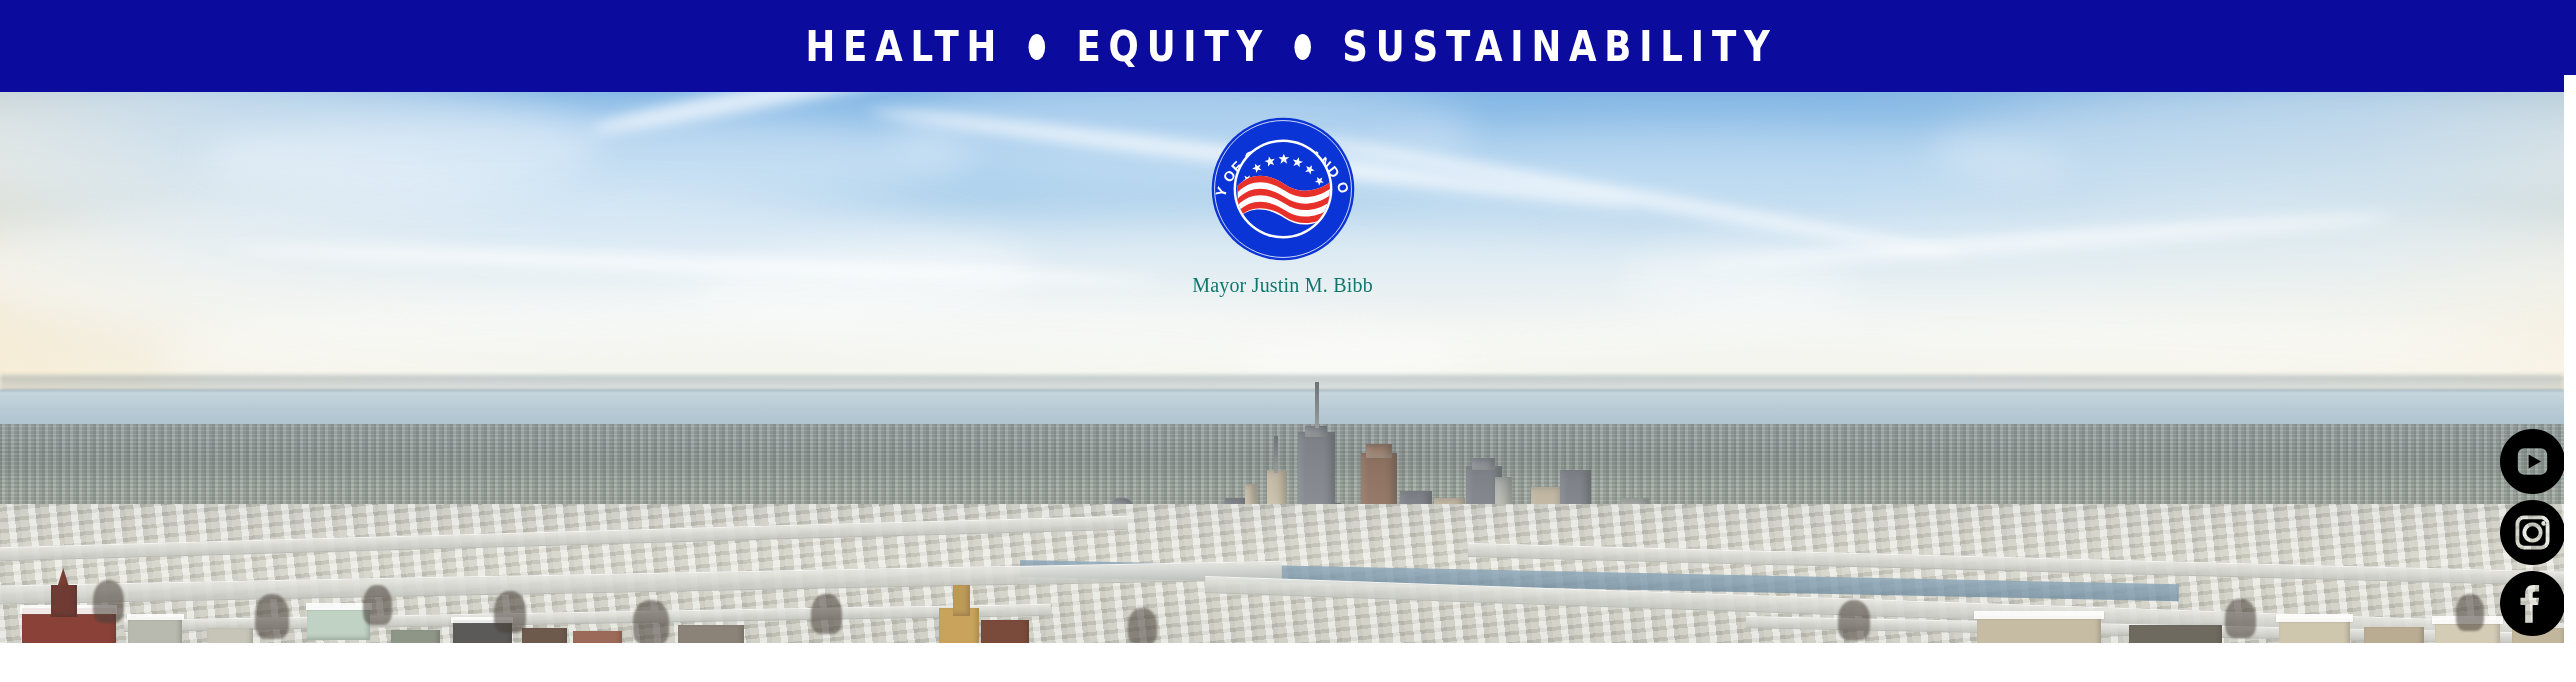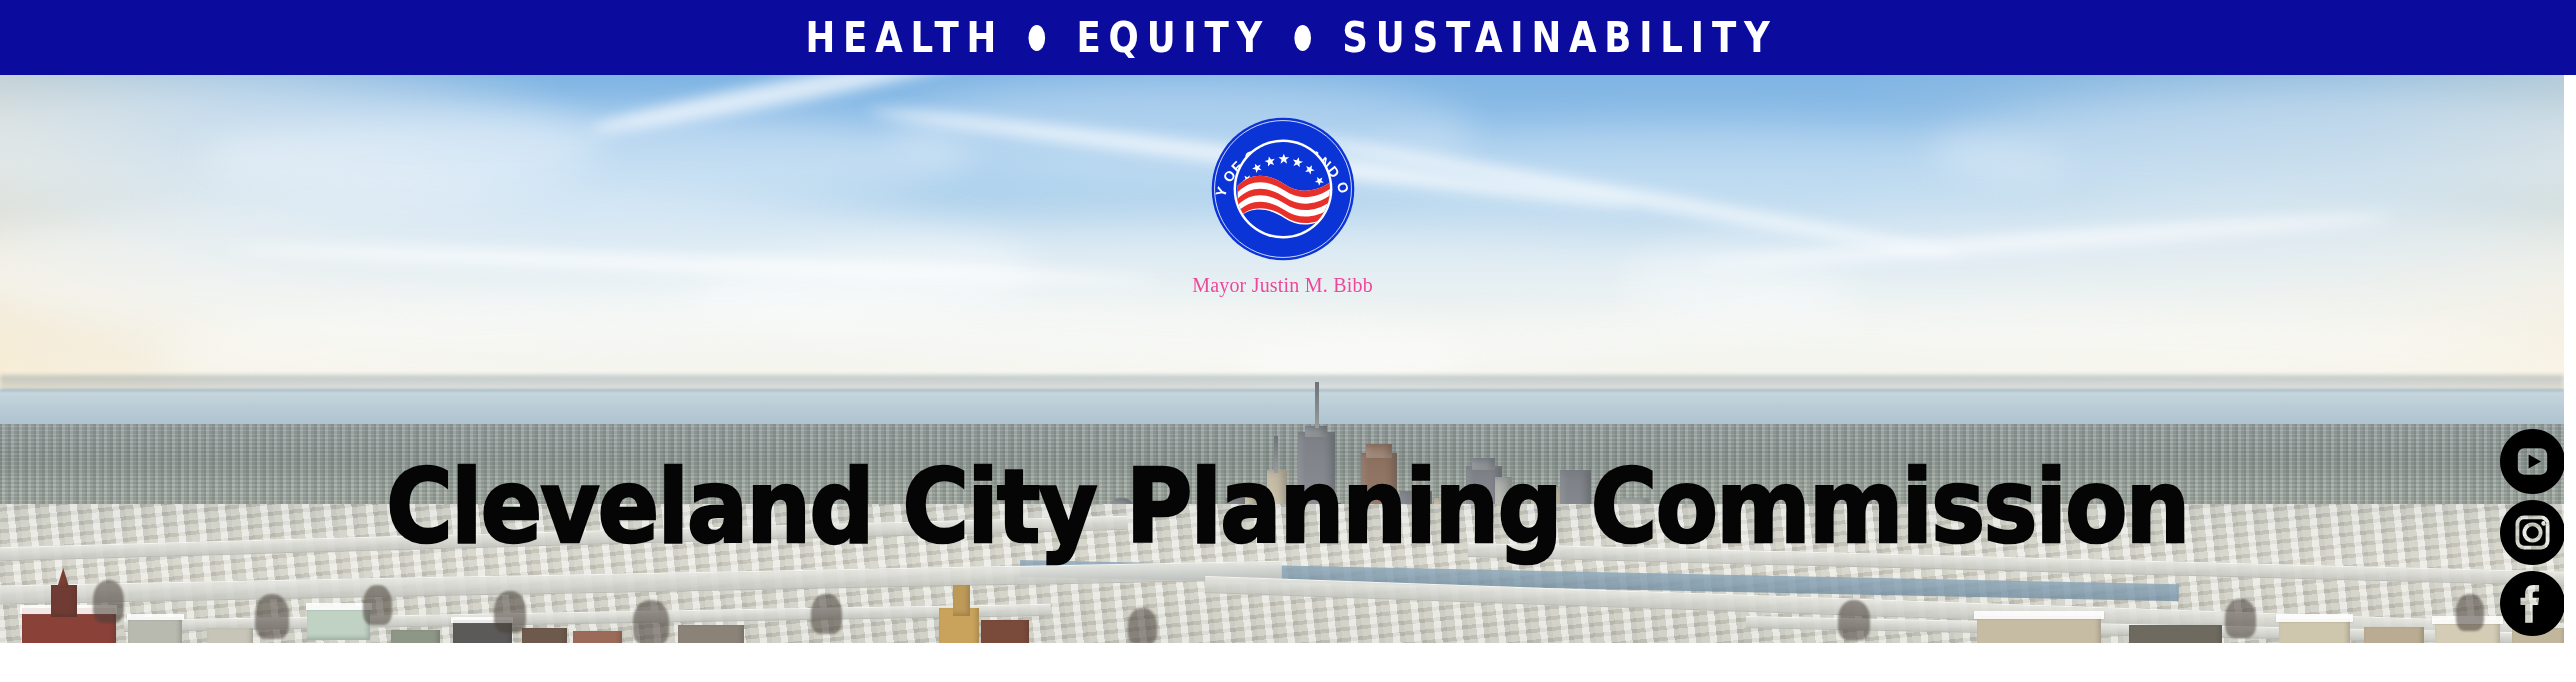--- a/index.html
+++ b/index.html
@@ -11,21 +11,21 @@
     width:2576px;
     height:682px;
     overflow:hidden;
     background:#ffffff;
   }
 
   
   #topbar{
     position:absolute;
     left:0; top:0;
-    width:2576px; height:75px;
+    width:2576px; height:92px;
     background:#0B0B9E;
     display:flex;
     align-items:center;
     justify-content:center;
     overflow:hidden;
     z-index:40;
   }
   #topbar .tagline{
     display:flex;
     align-items:center;
@@ -212,21 +212,21 @@
     color:#1616B4;
     line-height:1.05;
     text-shadow:0 0.8px 0 rgba(255,255,255,.35);
   }
   .mayorline{
     margin-top:4.6px;
     font-family:"Liberation Serif","DejaVu Serif",serif;
     font-weight:400;
     font-size:20px;
     letter-spacing:0.2px;
-    color:#ec4899;
+    color:#0f766e;
     line-height:1.05;
     text-shadow:0 0.8px 0 rgba(255,255,255,.35);
   }
 
   
   #title{
     position:absolute;
     left:0; top:457px;
     width:2576px;
     text-align:center;
@@ -472,23 +472,20 @@
             <path d="M44,128 C62,110 84,114 102,126 C120,138 140,136 158,124 L158,132
                      C140,144 120,146 102,134 C84,122 62,118 44,136 Z"></path>
           </g>
         </g>
       </svg>
     </div>
 
     <div class="mayorline">Mayor Justin M. Bibb</div>
   </div>
 
-  <div id="title">
-    <span class="t">Cleveland City Planning Commission</span>
-  </div>
 
   <div id="social">
 
     <a class="soc" href="#" title="YouTube">
       <svg viewBox="0 0 84 84" xmlns="http://www.w3.org/2000/svg">
         <path fill-rule="evenodd" fill="#000000" d="M42,0 A42,42 0 1,1 41.99,0 Z
               M23,33 a8,8 0 0 1 8,-8 h22 a8,8 0 0 1 8,8 v18 a8,8 0 0 1 -8,8
               h-22 a8,8 0 0 1 -8,-8 Z
               M37,33 v18 l16,-9 Z"></path>
       </svg>

